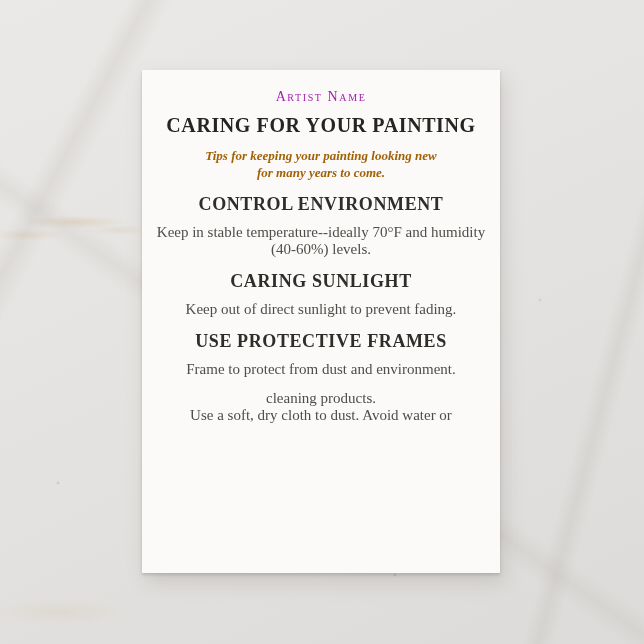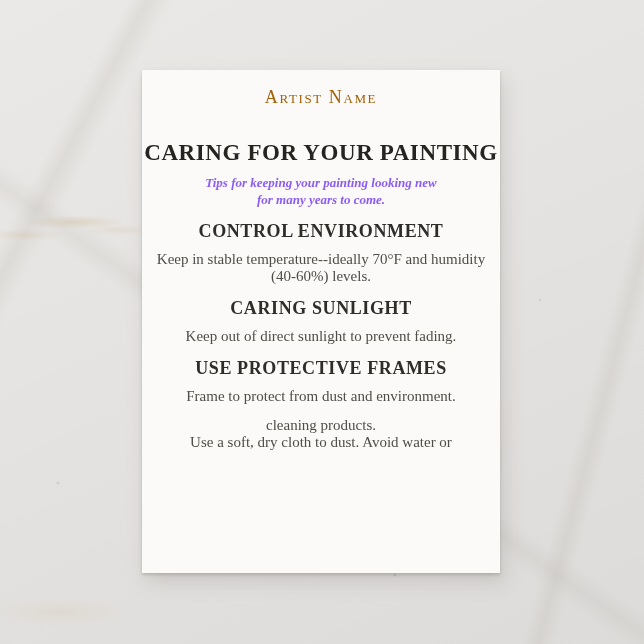--- a/index.html
+++ b/index.html
@@ -47,41 +47,41 @@
     background: #fbfaf8;
     box-shadow:
       0 2px 3px rgba(125,120,113,0.35),
       4px 9px 18px rgba(125,120,113,0.22);
     text-align: center;
     box-sizing: border-box;
     padding-top: 19px;
   }
   .artist {
     font-variant: small-caps;
-    font-size: 18px;
+    font-size: 14px;
     line-height: 16px;
     letter-spacing: 1.6px;
-    color: #a16207;
+    color: #a21caf;
     text-align: center;
   }
   .title {
-    margin: 34px 0 0 0;
-    font-size: 23px;
+    margin: 7px 0 0 0;
+    font-size: 20px;
     line-height: 27px;
     font-weight: 700;
     letter-spacing: 0.6px;
     color: #262421;
   }
   .subtitle {
     margin-top: 8px;
     font-style: italic;
     font-weight: 700;
     font-size: 13px;
     line-height: 17px;
-    color: #8b5cf6;
+    color: #a16207;
   }
   .sec-heading {
     margin: 15px 0 0 0;
     font-size: 18px;
     line-height: 16px;
     font-weight: 700;
     letter-spacing: 0.6px;
     color: #2f2d2a;
   }
   .sec-body {

